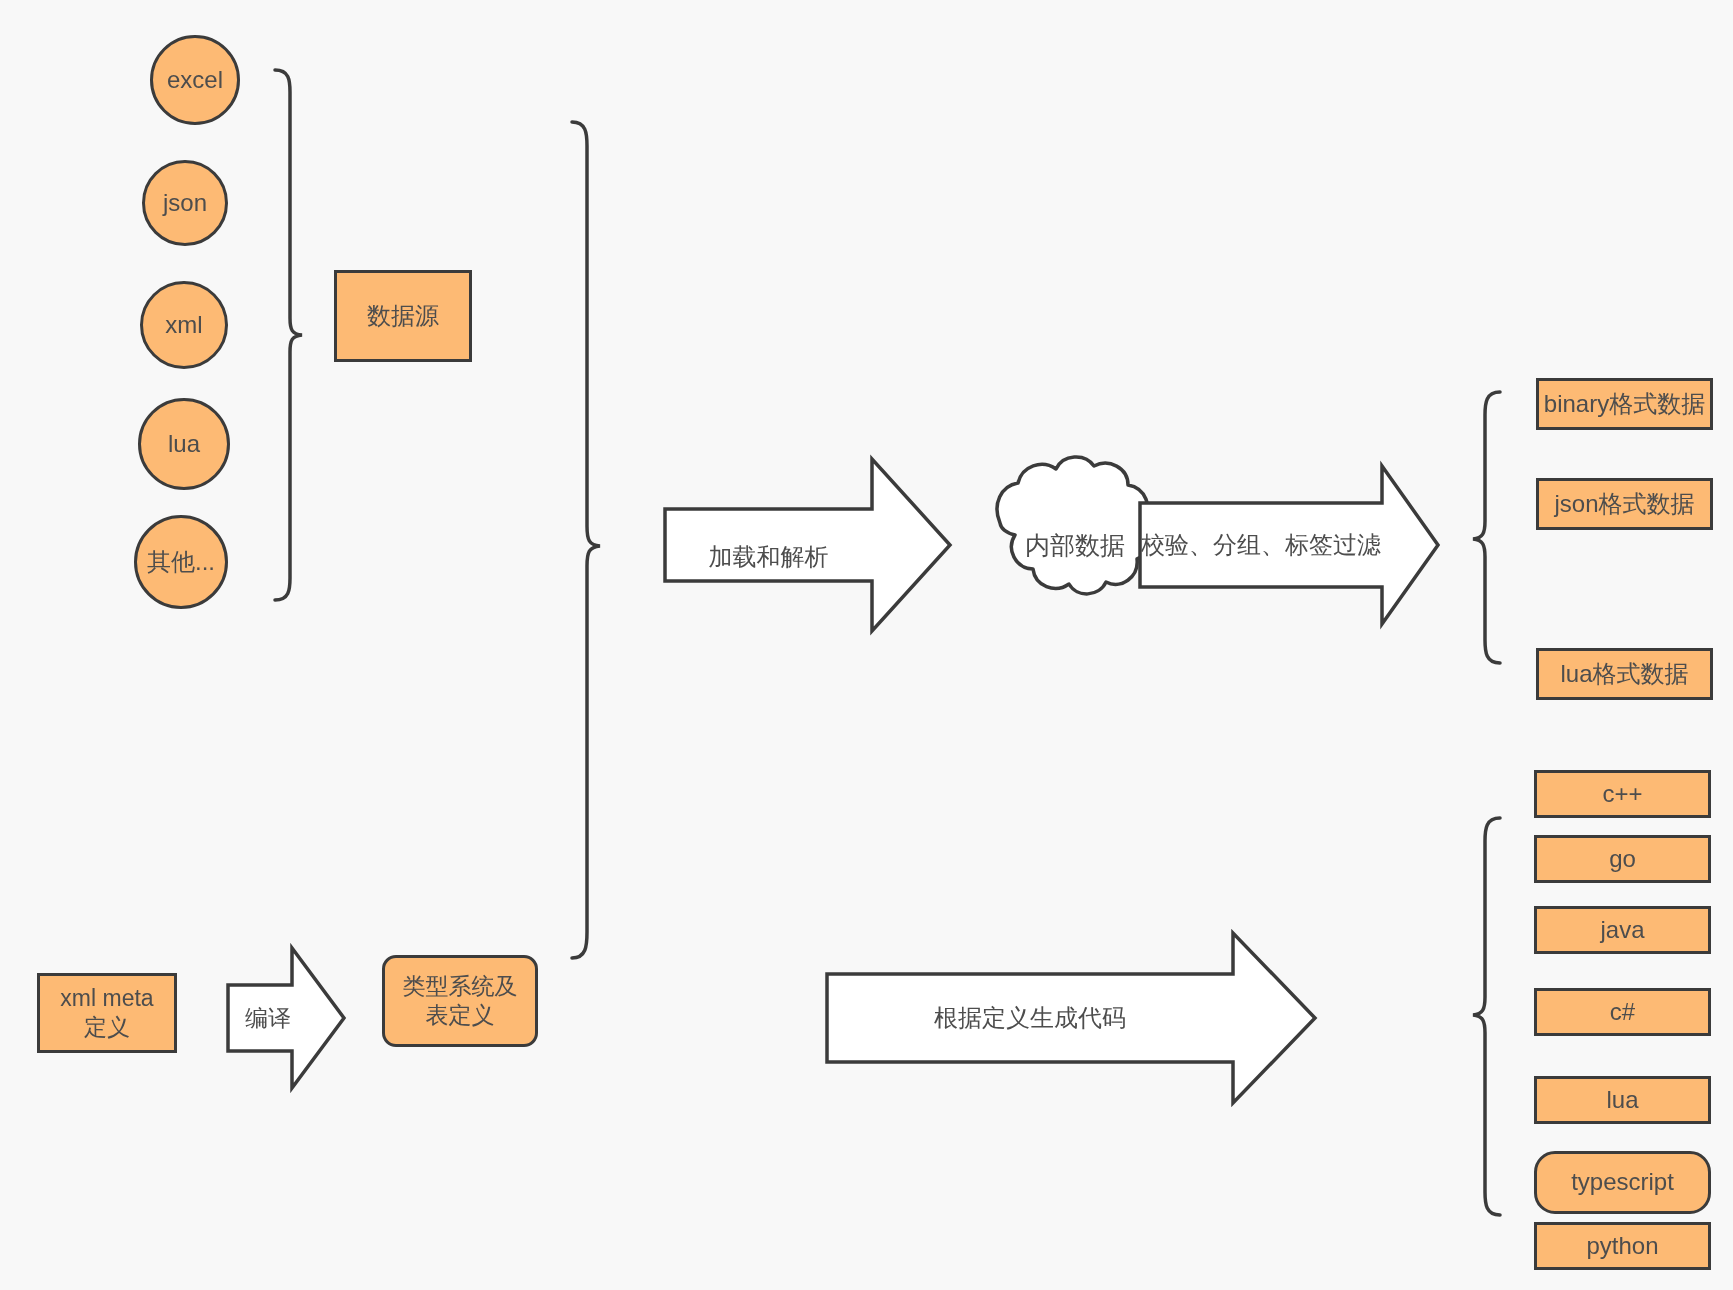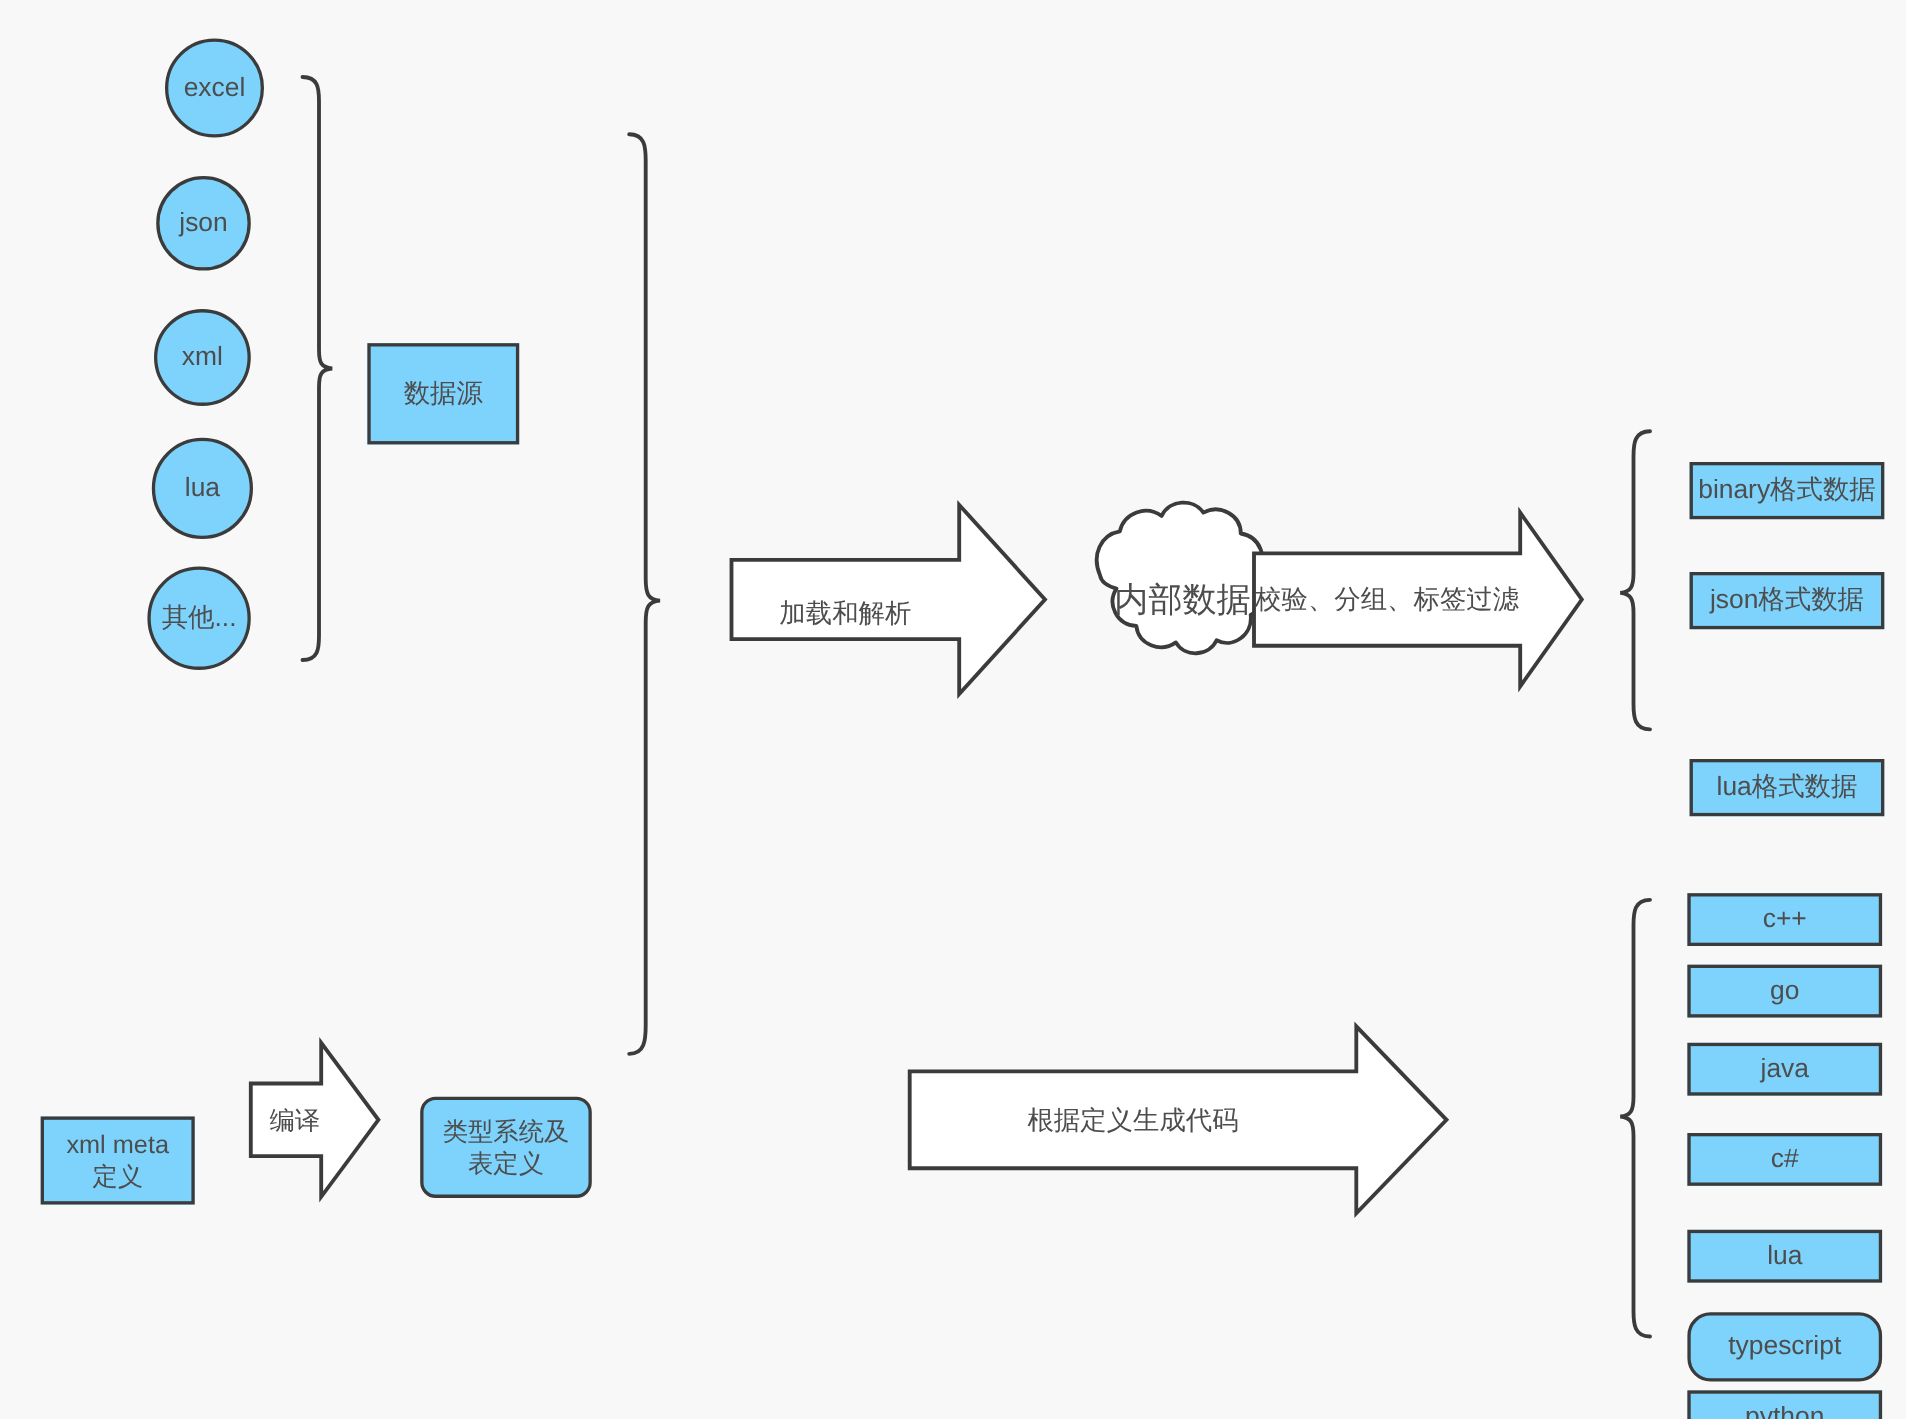--- a/index.html
+++ b/index.html
@@ -18,31 +18,30 @@
     overflow: hidden;
   }
   .node {
     position: absolute;
     box-sizing: border-box;
     display: flex;
     align-items: center;
     justify-content: center;
     text-align: center;
     color: #4d4d4d;
-    background: #7dd3fc;
+    background: #fdba74;
     border: 3px solid #3b3b3b;
     line-height: 1.28;
   }
   .circle {
     border-radius: 50%;
     font-size: 24px;
   }
   .rect {
     font-size: 24px;
-    margin-top: 42px;
   }
   .rect-rounded {
     border-radius: 14px;
   }
   .small-box {
     font-size: 24px;
     border-width: 3px;
   }
   .svg-layer {
     position: absolute;
@@ -56,21 +55,21 @@
     position: absolute;
     font-size: 24px;
     color: #4d4d4d;
     display: flex;
     align-items: center;
     justify-content: center;
     text-align: center;
   }
   .cloud-label {
     position: absolute;
-    font-size: 31px;
+    font-size: 25px;
     color: #4d4d4d;
     display: flex;
     align-items: center;
     justify-content: center;
   }
 </style>
 </head>
 <body>
 
 <div id="canvas">

